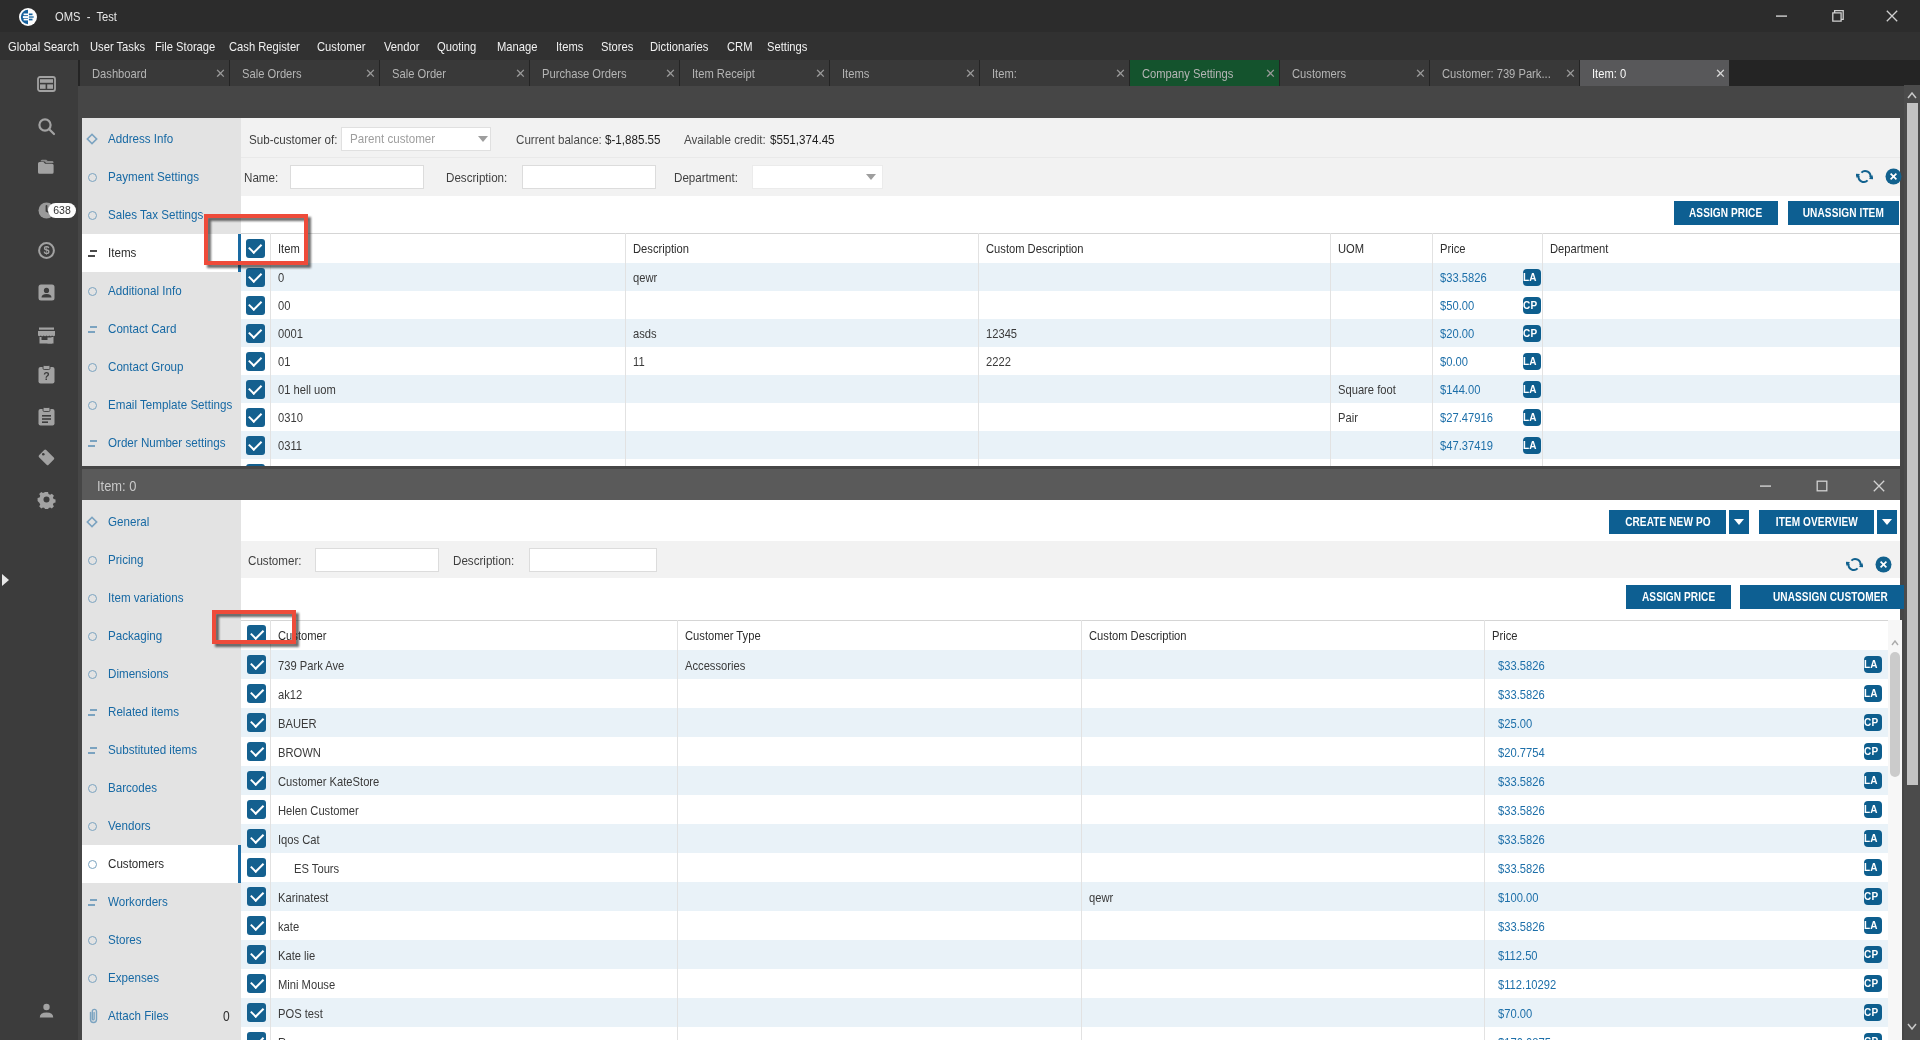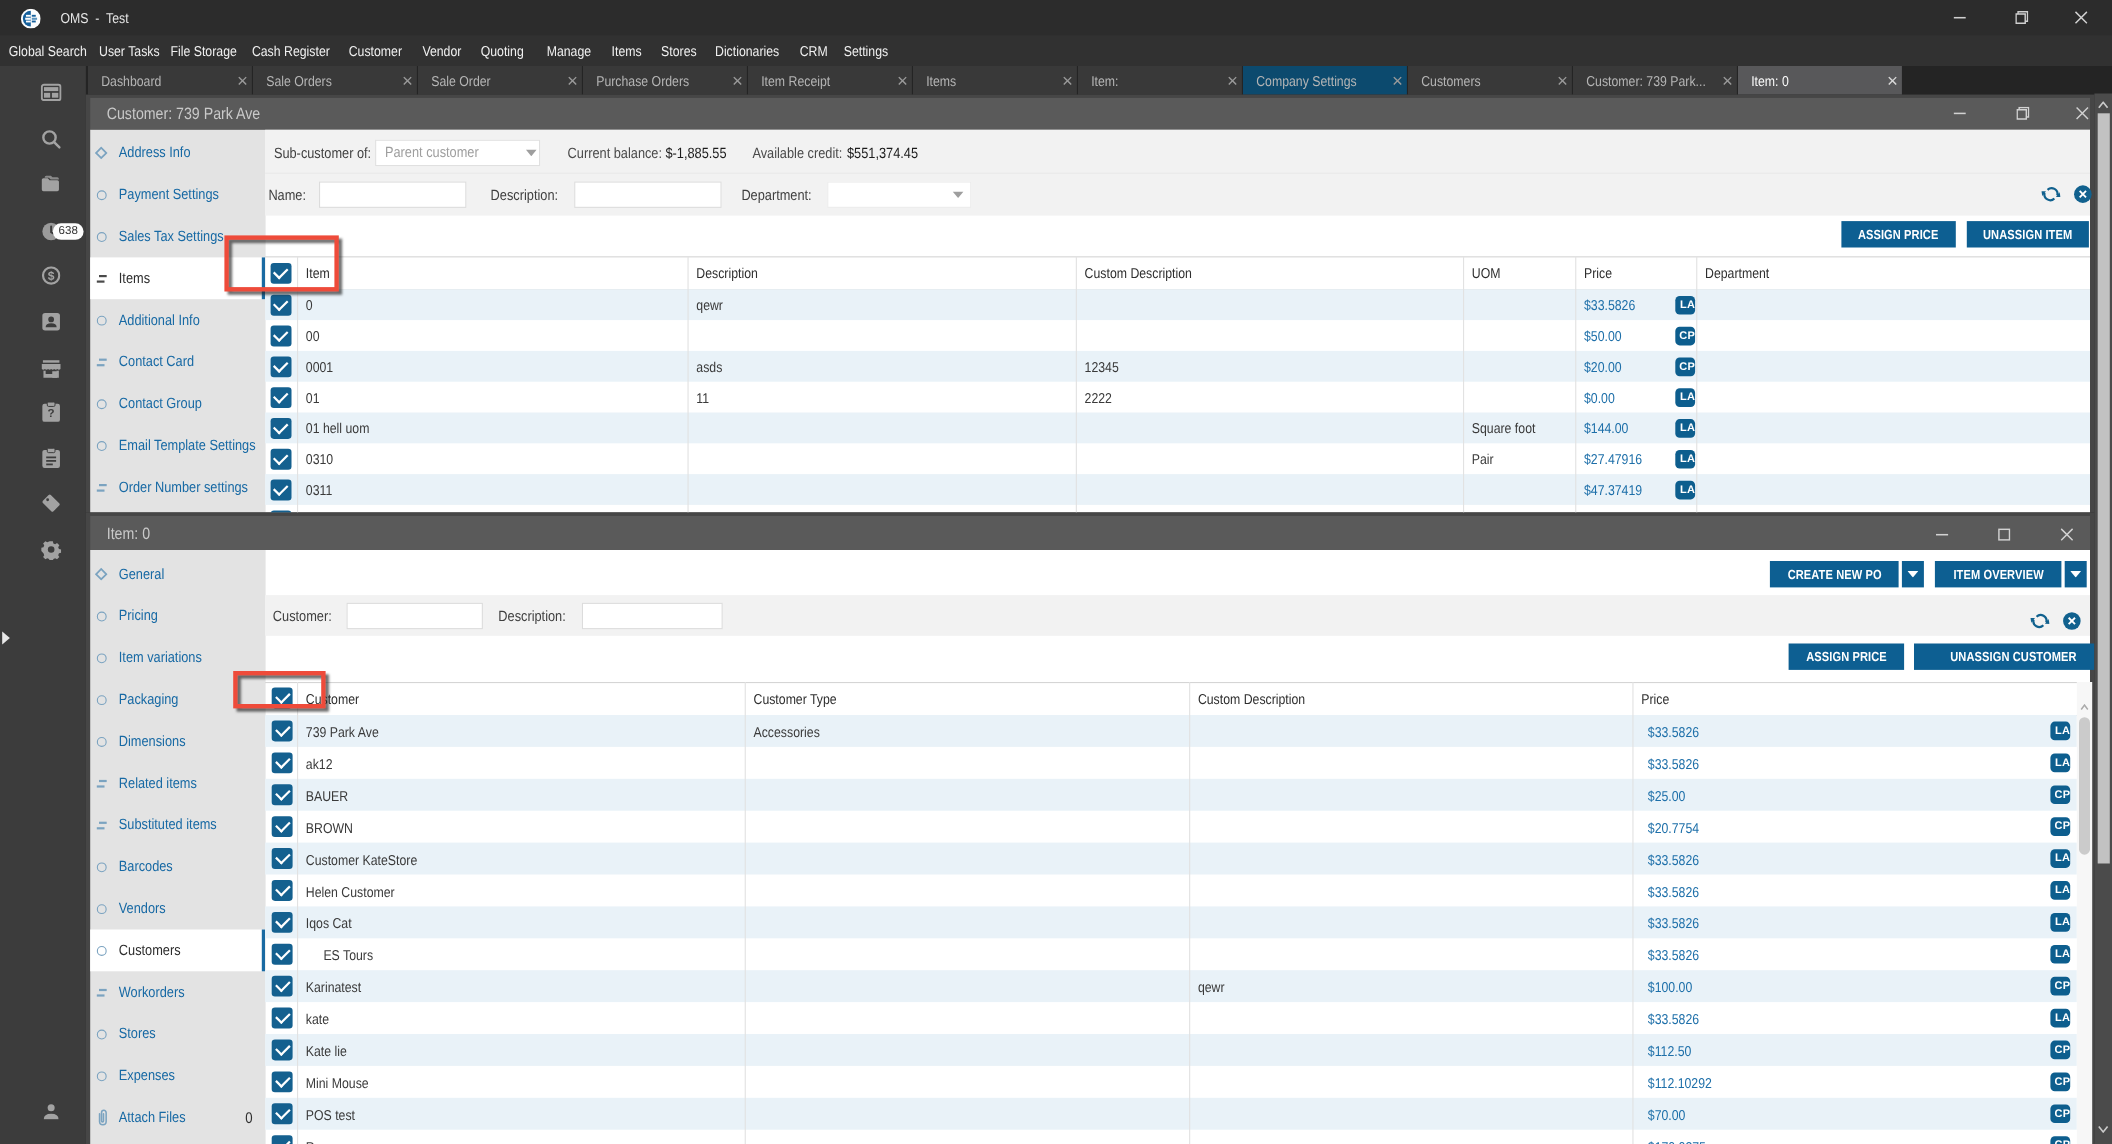--- a/index.html
+++ b/index.html
@@ -4,21 +4,21 @@
 <style>
   html,body{margin:0;padding:0;}
   body{width:1920px;height:1040px;overflow:hidden;position:relative;background:#2c2c2c;
        font-family:"Liberation Sans",sans-serif;-webkit-font-smoothing:antialiased;}
   .a{position:absolute;}
   .tx{position:absolute;white-space:pre;transform-origin:0 50%;transform:scaleX(.86);}
   .cb{position:absolute;width:19px;height:19px;background:#14608f;border-radius:3px;}
   .cb::after{content:"";position:absolute;left:3.5px;top:4px;width:10px;height:5.5px;
      border-left:2.6px solid #fff;border-bottom:2.6px solid #fff;transform:rotate(-45deg);}
   .bd{position:absolute;width:18px;height:17px;background:#0d5e8e;border-radius:4px;color:#fff;
-      font-size:10px;font-weight:bold;text-align:right;line-height:17px;letter-spacing:.2px;}
+      font-size:10px;font-weight:bold;text-align:left;line-height:17px;letter-spacing:.2px;}
   .btn{position:absolute;background:#0d5f92;color:#fff;font-size:12px;font-weight:600;
       text-align:center;letter-spacing:.1px;}
   .vl{position:absolute;width:1px;background:#e2e2e2;}
   .hl{position:absolute;height:1px;background:#d5d5d5;}
   .inp{position:absolute;background:#fff;border:1px solid #dcdcdc;}
   .navt{position:absolute;left:26px;font-size:13.5px;color:#1769a4;white-space:pre;transform-origin:0 50%;transform:scaleX(.86);}
   .nico{position:absolute;}
   .rowt{position:absolute;font-size:13px;color:#3a3a3a;white-space:pre;transform-origin:0 50%;transform:scaleX(.86);}
   .prc{position:absolute;font-size:13px;color:#1d6fa9;white-space:pre;transform-origin:0 50%;transform:scaleX(.86);}
   .alt{position:absolute;background:#e9f2f8;}
@@ -92,21 +92,21 @@
       <div class="tabx" style="left:135px;top:6px;">✕</div>
     </div>
   <div class="a" style="left:752px;top:0;width:149px;height:26px;background:#393939;">
       <div class="tx" style="left:12px;top:6px;">Items</div>
       <div class="tabx" style="left:135px;top:6px;">✕</div>
     </div>
   <div class="a" style="left:902px;top:0;width:149px;height:26px;background:#393939;">
       <div class="tx" style="left:12px;top:6px;">Item:</div>
       <div class="tabx" style="left:135px;top:6px;">✕</div>
     </div>
-  <div class="a" style="left:1052px;top:0;width:149px;height:26px;background:#0c4a6e;">
+  <div class="a" style="left:1052px;top:0;width:149px;height:26px;background:#14532d;">
       <div class="tx" style="left:12px;top:6px;">Company Settings</div>
       <div class="tabx" style="left:135px;top:6px;">✕</div>
     </div>
   <div class="a" style="left:1202px;top:0;width:149px;height:26px;background:#393939;">
       <div class="tx" style="left:12px;top:6px;">Customers</div>
       <div class="tabx" style="left:135px;top:6px;">✕</div>
     </div>
   <div class="a" style="left:1352px;top:0;width:149px;height:26px;background:#393939;">
       <div class="tx" style="left:12px;top:6px;">Customer: 739 Park...</div>
       <div class="tabx" style="left:135px;top:6px;">✕</div>
@@ -191,32 +191,20 @@
     <path d="M0.8 14.5 q0-5 6.7-5 q6.7 0 6.7 5 z" fill="#a2a2a2"></path>
   </svg>
 
   <svg class="a" style="left:1px;top:512px;" width="9" height="16" viewBox="0 0 9 16">
     <path d="M1 2 L8 8 L1 14 z" fill="#e8e8e8"></path>
   </svg>
 </div>
 
 <div class="a" id="win1" style="left:78px;top:86px;width:1826px;height:380px;overflow:hidden;background:#464646;">
 
-  <div class="a" style="left:4px;top:3px;width:1818px;height:29px;background:#5a5a5a;">
-    <div class="tx" style="left:15px;top:6px;font-size:15px;color:#c9c9c9;">Customer: 739 Park Ave</div>
-    <svg class="a" style="left:1694px;top:8px;" width="12" height="12" viewBox="0 0 12 12">
-        <rect x="0" y="5.4" width="11" height="1.4" fill="#d2d2d2"></rect>
-      </svg>
-    <svg class="a" style="left:1751px;top:8px;" width="12" height="12" viewBox="0 0 12 12">
-        <path d="M2.6 2.8 v-2.1 h8.6 v8.6 h-2.1 M0.8 2.8 h8.3 v8.4 H0.8 z" fill="none" stroke="#d2d2d2" stroke-width="1.3"></path>
-      </svg>
-    <svg class="a" style="left:1805px;top:8px;" width="12" height="12" viewBox="0 0 12 12">
-        <path d="M0.8 0.8 L11.2 11.2 M11.2 0.8 L0.8 11.2" stroke="#d2d2d2" stroke-width="1.3"></path>
-      </svg>
-  </div>
 
   <div class="a" style="left:4px;top:32px;width:159px;height:348px;background:#e3e3e3;">
     <div class="a" style="left:0;top:116px;width:159px;height:38px;background:#ffffff;"></div>
     <div class="a" style="left:156px;top:116px;width:3px;height:38px;background:#1a6aa2;"></div>
     <svg class="nico" style="left:4px;top:15px;" width="12" height="12" viewBox="0 0 12 12">
         <rect x="2.7" y="2.7" width="6.6" height="6.6" fill="none" stroke="#7ba3c0" stroke-width="1.6" transform="rotate(45 6 6)"></rect>
       </svg>
     <div class="nico" style="left:6px;top:54.5px;width:9px;height:9px;border:1.7px solid #7ba3c0;border-radius:50%;box-sizing:border-box;"></div>
     <div class="nico" style="left:6px;top:92.5px;width:9px;height:9px;border:1.7px solid #7ba3c0;border-radius:50%;box-sizing:border-box;"></div>
     <div class="nico" style="left:8px;top:131.5px;width:7px;height:2px;background:#4a4a4a;"></div>

